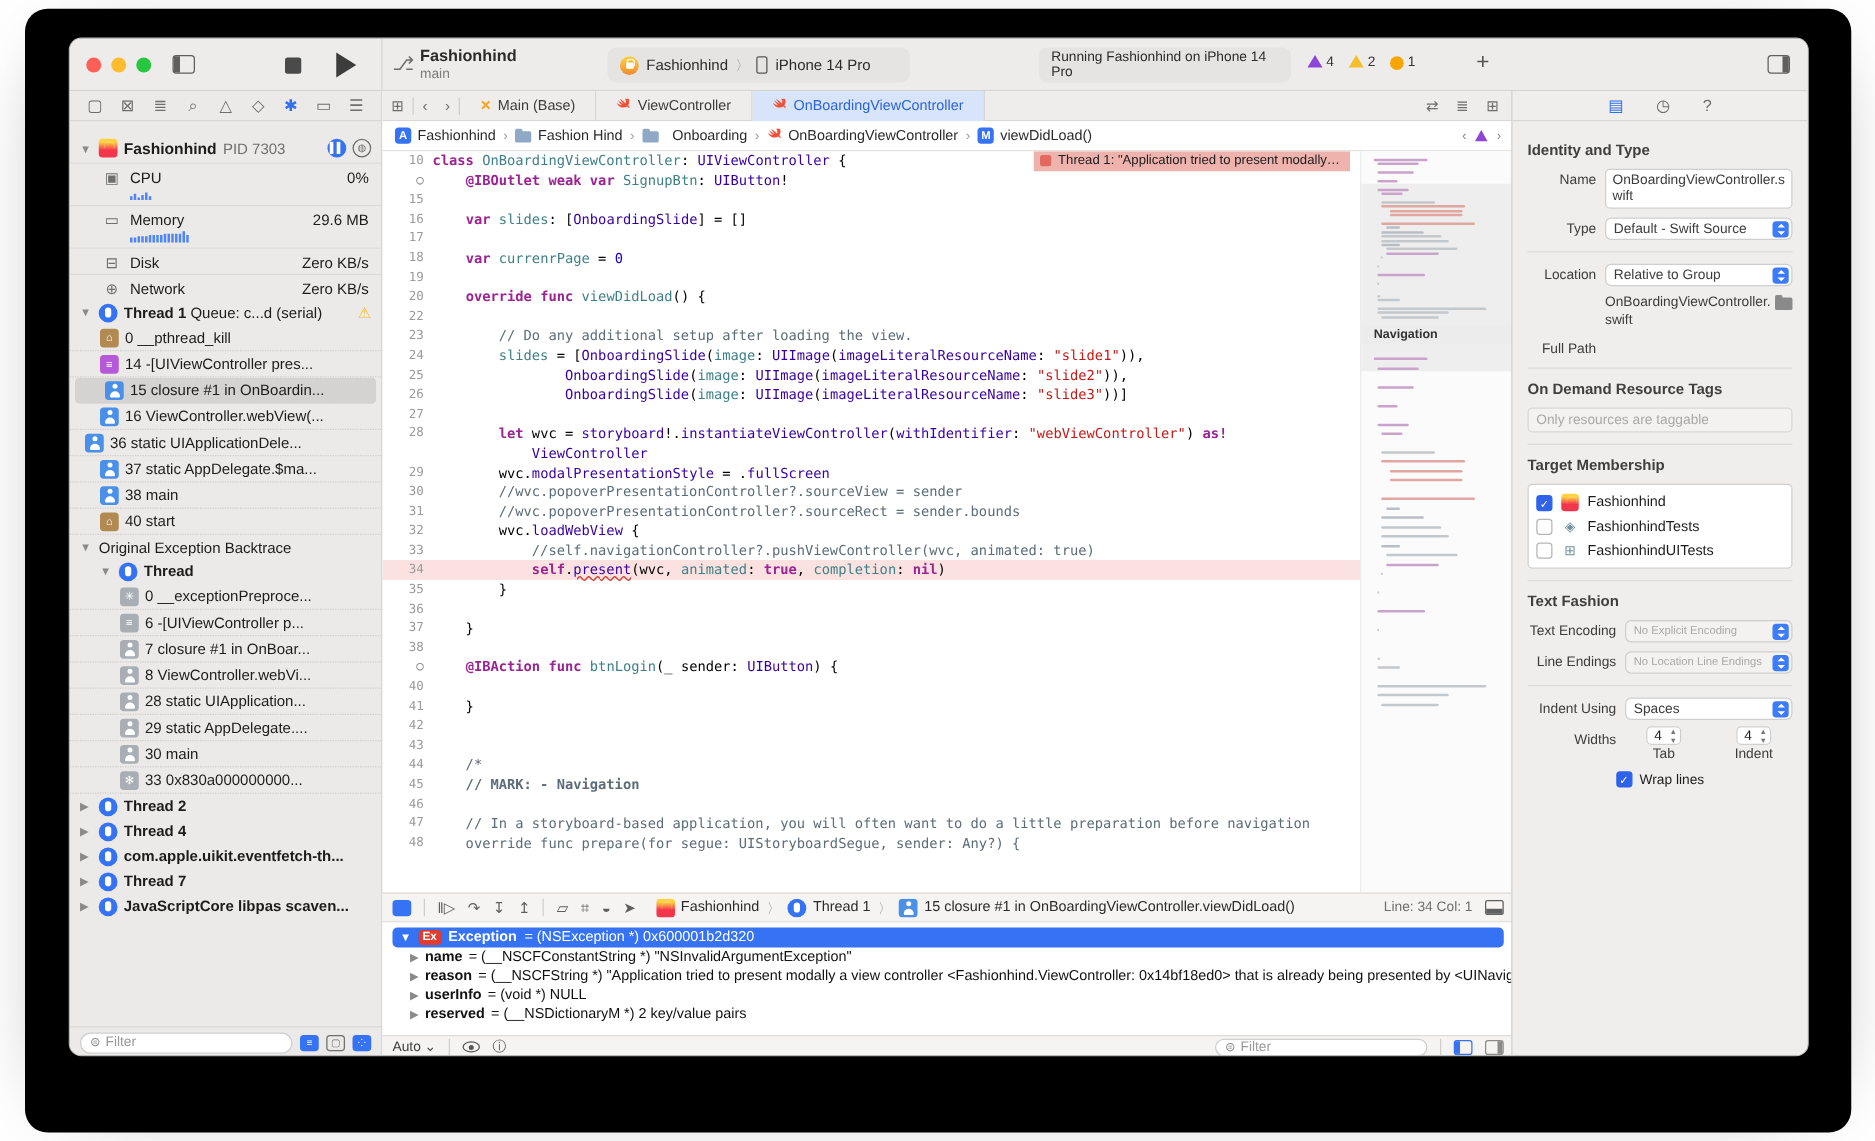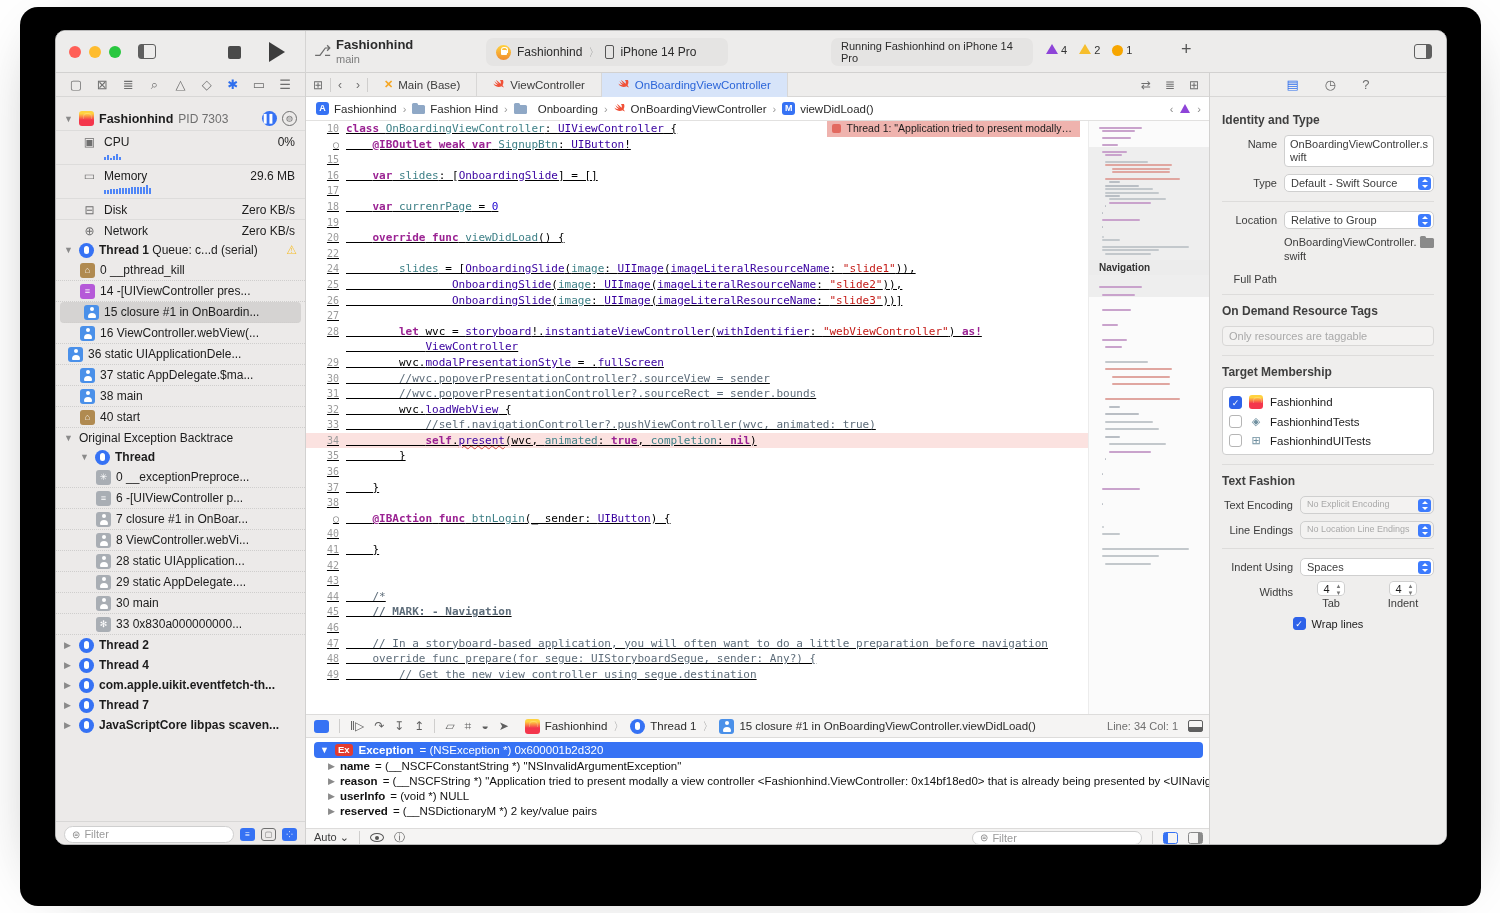--- a/index.html
+++ b/index.html
@@ -86,21 +86,21 @@
   .etab.sel{background:#d7e4f9;color:#2b65d9;}
   .sb-x{color:#f5a623;font-weight:bold;font-size:11px;}
   .tabrow-right{margin-left:auto;display:flex;align-items:center;gap:14px;padding-right:12px;color:#6e6e6e;font-size:12px;}
   .jump{position:absolute;left:0;top:24px;width:100%;height:24px;background:#fff;border-bottom:1px solid #e2e1e0;display:flex;align-items:center;gap:6px;padding:0 10px;font-size:11.5px;color:#2b2b2b;}
   .badge-a,.badge-m{width:13px;height:13px;border-radius:3px;background:#3672f4;color:#fff;font-size:9px;font-weight:bold;text-align:center;line-height:13px;}
   .folder-ic{width:13px;height:9px;background:#8fa8c6;border-radius:1.5px;position:relative;margin-top:2px;}
   .folder-ic::before{content:"";position:absolute;left:0;top:-2.5px;width:6px;height:3px;background:#8fa8c6;border-radius:1.5px 1.5px 0 0;}
   .jump-right{margin-left:auto;display:flex;align-items:center;gap:7px;color:#8a8a8a;font-size:11px;}
   .mini-tri{width:0;height:0;border-left:5px solid transparent;border-right:5px solid transparent;border-bottom:9px solid #8e44d8;}
   
-  .code{position:absolute;left:0;top:48px;width:100%;height:593px;overflow:hidden;font-family:"DejaVu Sans Mono","Liberation Mono",monospace;font-size:11px;text-decoration:underline;}
+  .code{position:absolute;left:0;top:48px;width:100%;height:593px;overflow:hidden;font-family:"DejaVu Sans Mono","Liberation Mono",monospace;font-size:11px;}
   .cl{display:flex;height:15.6px;line-height:15.6px;white-space:pre;}
   .gut{width:40px;flex:none;text-align:right;padding-right:7px;color:#9b9b9b;font-size:10px;}
   .ctext{flex:1;position:relative;}
   .c-kw{color:#9b2393;font-weight:bold;} .c-ty{color:#3900a0;} .c-pr{color:#3e8087;}
   .c-st{color:#c41a16;} .c-nu{color:#1c00cf;} .c-cm{color:#5d6c79;} .c-cmb{color:#5d6c79;font-weight:bold;}
   .c-pl{color:#000;}
   .c-tyu{color:#3900a0;text-decoration:underline wavy #d0453b 1px;}
   .cl.err{background:#fbe2e0;}
   .errbadge{position:absolute;right:131px;top:0;height:15.6px;display:flex;align-items:center;gap:5px;background:#efb3ae;padding:0 8px 0 5px;font-family:"Liberation Sans",sans-serif;font-size:10.5px;color:#1c1c1c;}
   .errbadge i{width:9px;height:9px;border-radius:2px;background:#e2695f;display:inline-block;}
@@ -475,20 +475,21 @@
       <div class="code" id="code">
             <div class="cl"><span class="gut">10</span><span class="ctext"><span class="c-kw">class </span><span class="c-pr">OnBoardingViewController</span><span class="c-pl">: </span><span class="c-ty">UIViewController</span><span class="c-pl"> {</span></span></div>
             <div class="cl"><span class="gut" style="color: rgb(119, 119, 119);">○</span><span class="ctext"><span class="c-pl">    </span><span class="c-kw">@IBOutlet</span><span class="c-pl"> </span><span class="c-kw">weak</span><span class="c-pl"> </span><span class="c-kw">var</span><span class="c-pl"> </span><span class="c-pr">SignupBtn</span><span class="c-pl">: </span><span class="c-ty">UIButton</span><span class="c-pl">!</span></span></div>
             <div class="cl"><span class="gut">15</span><span class="ctext"></span></div>
             <div class="cl"><span class="gut">16</span><span class="ctext"><span class="c-pl">    </span><span class="c-kw">var</span><span class="c-pl"> </span><span class="c-pr">slides</span><span class="c-pl">: [</span><span class="c-ty">OnboardingSlide</span><span class="c-pl">] = []</span></span></div>
             <div class="cl"><span class="gut">17</span><span class="ctext"></span></div>
             <div class="cl"><span class="gut">18</span><span class="ctext"><span class="c-pl">    </span><span class="c-kw">var</span><span class="c-pl"> </span><span class="c-pr">currenrPage</span><span class="c-pl"> = </span><span class="c-nu">0</span></span></div>
             <div class="cl"><span class="gut">19</span><span class="ctext"></span></div>
             <div class="cl"><span class="gut">20</span><span class="ctext"><span class="c-pl">    </span><span class="c-kw">override</span><span class="c-pl"> </span><span class="c-kw">func</span><span class="c-pl"> </span><span class="c-pr">viewDidLoad</span><span class="c-pl">() {</span></span></div>
             <div class="cl"><span class="gut">22</span><span class="ctext"></span></div>
+            <div class="cl"><span class="gut">23</span><span class="ctext"><span class="c-cm">        // Do any additional setup after loading the view.</span></span></div>
             <div class="cl"><span class="gut">24</span><span class="ctext"><span class="c-pl">        </span><span class="c-pr">slides</span><span class="c-pl"> = [</span><span class="c-ty">OnboardingSlide</span><span class="c-pl">(</span><span class="c-pr">image</span><span class="c-pl">: </span><span class="c-ty">UIImage</span><span class="c-pl">(</span><span class="c-ty">imageLiteralResourceName</span><span class="c-pl">: </span><span class="c-st">"slide1"</span><span class="c-pl">)),</span></span></div>
             <div class="cl"><span class="gut">25</span><span class="ctext"><span class="c-pl">                </span><span class="c-ty">OnboardingSlide</span><span class="c-pl">(</span><span class="c-pr">image</span><span class="c-pl">: </span><span class="c-ty">UIImage</span><span class="c-pl">(</span><span class="c-ty">imageLiteralResourceName</span><span class="c-pl">: </span><span class="c-st">"slide2"</span><span class="c-pl">)),</span></span></div>
             <div class="cl"><span class="gut">26</span><span class="ctext"><span class="c-pl">                </span><span class="c-ty">OnboardingSlide</span><span class="c-pl">(</span><span class="c-pr">image</span><span class="c-pl">: </span><span class="c-ty">UIImage</span><span class="c-pl">(</span><span class="c-ty">imageLiteralResourceName</span><span class="c-pl">: </span><span class="c-st">"slide3"</span><span class="c-pl">))]</span></span></div>
             <div class="cl"><span class="gut">27</span><span class="ctext"></span></div>
             <div class="cl"><span class="gut">28</span><span class="ctext"><span class="c-pl">        </span><span class="c-kw">let</span><span class="c-pl"> wvc = </span><span class="c-ty">storyboard</span><span class="c-pl">!.</span><span class="c-ty">instantiateViewController</span><span class="c-pl">(</span><span class="c-ty">withIdentifier</span><span class="c-pl">: </span><span class="c-st">"webViewController"</span><span class="c-pl">) </span><span class="c-kw">as!</span></span></div>
             <div class="cl"><span class="gut"></span><span class="ctext"><span class="c-pl">            </span><span class="c-ty">ViewController</span></span></div>
             <div class="cl"><span class="gut">29</span><span class="ctext"><span class="c-pl">        wvc.</span><span class="c-ty">modalPresentationStyle</span><span class="c-pl"> = .</span><span class="c-ty">fullScreen</span></span></div>
             <div class="cl"><span class="gut">30</span><span class="ctext"><span class="c-cm">        //wvc.popoverPresentationController?.sourceView = sender</span></span></div>
             <div class="cl"><span class="gut">31</span><span class="ctext"><span class="c-cm">        //wvc.popoverPresentationController?.sourceRect = sender.bounds</span></span></div>
             <div class="cl"><span class="gut">32</span><span class="ctext"><span class="c-pl">        wvc.</span><span class="c-ty">loadWebView</span><span class="c-pl"> {</span></span></div>
@@ -501,21 +502,20 @@
             <div class="cl"><span class="gut" style="color: rgb(119, 119, 119);">○</span><span class="ctext"><span class="c-pl">    </span><span class="c-kw">@IBAction</span><span class="c-pl"> </span><span class="c-kw">func</span><span class="c-pl"> </span><span class="c-pr">btnLogin</span><span class="c-pl">(_ sender: </span><span class="c-ty">UIButton</span><span class="c-pl">) {</span></span></div>
             <div class="cl"><span class="gut">40</span><span class="ctext"></span></div>
             <div class="cl"><span class="gut">41</span><span class="ctext"><span class="c-pl">    }</span></span></div>
             <div class="cl"><span class="gut">42</span><span class="ctext"></span></div>
             <div class="cl"><span class="gut">43</span><span class="ctext"></span></div>
             <div class="cl"><span class="gut">44</span><span class="ctext"><span class="c-cm">    /*</span></span></div>
             <div class="cl"><span class="gut">45</span><span class="ctext"><span class="c-cmb">    // MARK: - Navigation</span></span></div>
             <div class="cl"><span class="gut">46</span><span class="ctext"></span></div>
             <div class="cl"><span class="gut">47</span><span class="ctext"><span class="c-cm">    // In a storyboard-based application, you will often want to do a little preparation before navigation</span></span></div>
             <div class="cl"><span class="gut">48</span><span class="ctext"><span class="c-cm">    override func prepare(for segue: UIStoryboardSegue, sender: Any?) {</span></span></div>
-            <div class="cl"><span class="gut">49</span><span class="ctext"><span class="c-cm">        // Get the new view controller using segue.destination</span></span></div>
           </div>
       <div class="minimap" id="minimap">
             <div class="mm-view"></div>
             <div class="mm-bar" style="left: 10px; width: 42.5px; top: 6px; background: rgb(201, 163, 204);"></div>
             <div class="mm-bar" style="left: 13.2px; width: 33.15px; top: 9.4px; background: rgb(201, 163, 204);"></div>
             <div class="mm-bar" style="left: 13.2px; width: 28.9px; top: 16.2px; background: rgb(201, 163, 204);"></div>
             <div class="mm-bar" style="left: 13.2px; width: 16.15px; top: 23px; background: rgb(201, 163, 204);"></div>
             <div class="mm-bar" style="left: 13.2px; width: 24.65px; top: 29.8px; background: rgb(201, 163, 204);"></div>
             <div class="mm-bar" style="left: 16.4px; width: 16.15px; top: 33.2px; background: rgb(201, 163, 204);"></div>
             <div class="mm-bar" style="left: 16.4px; width: 42.5px; top: 40px; background: rgb(195, 200, 204);"></div>

